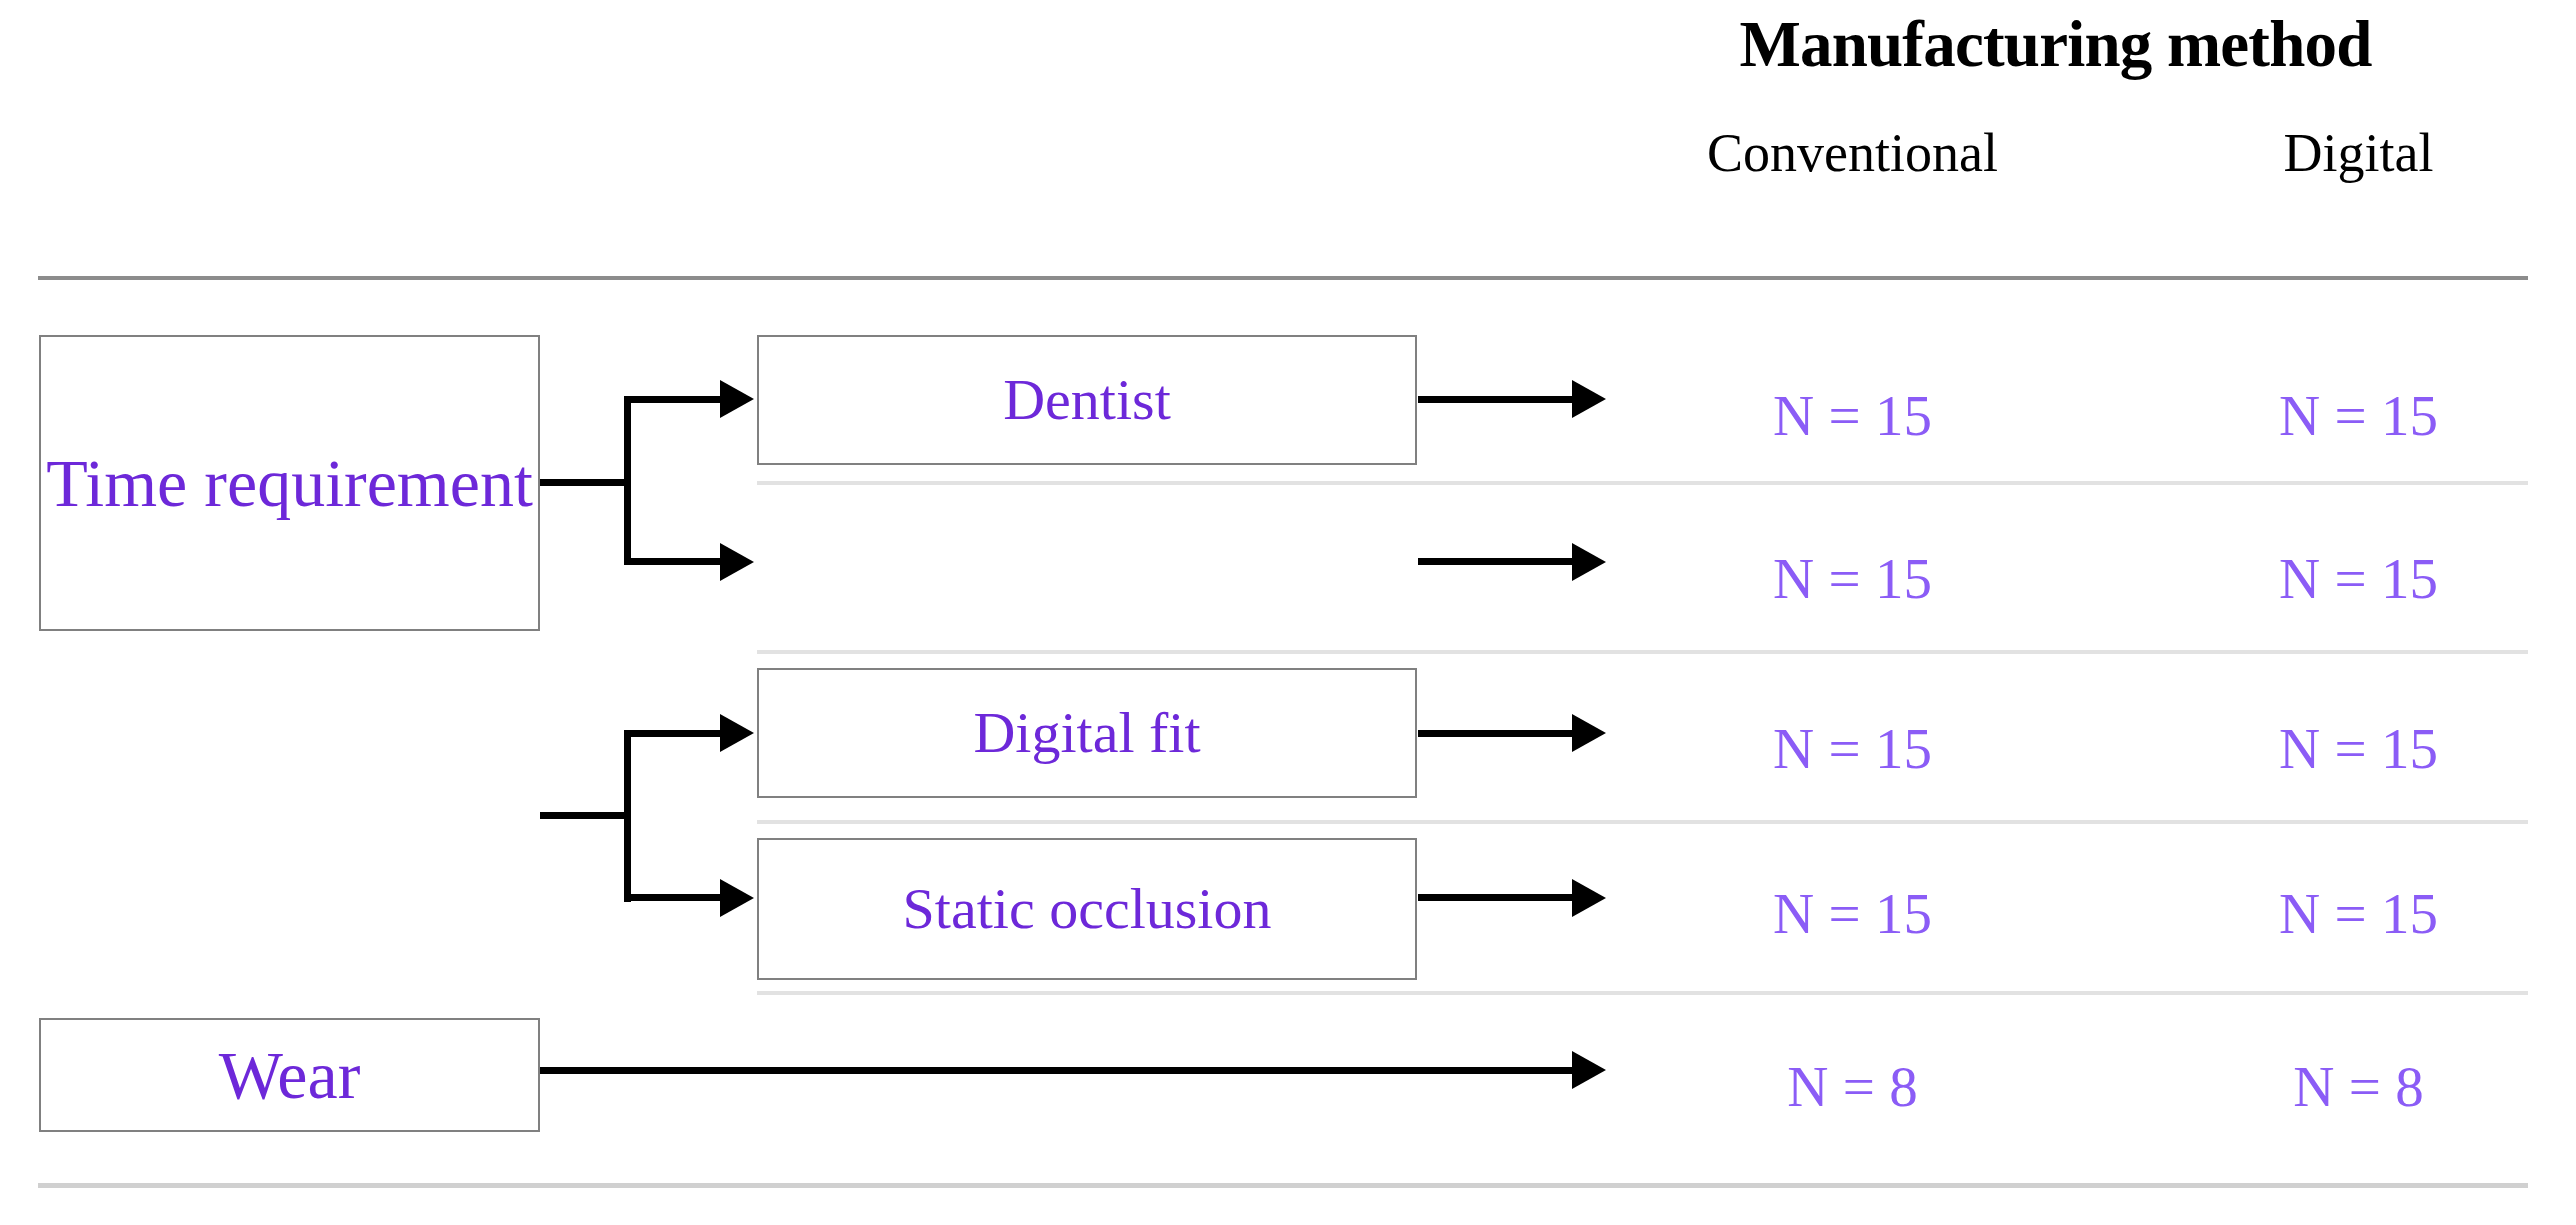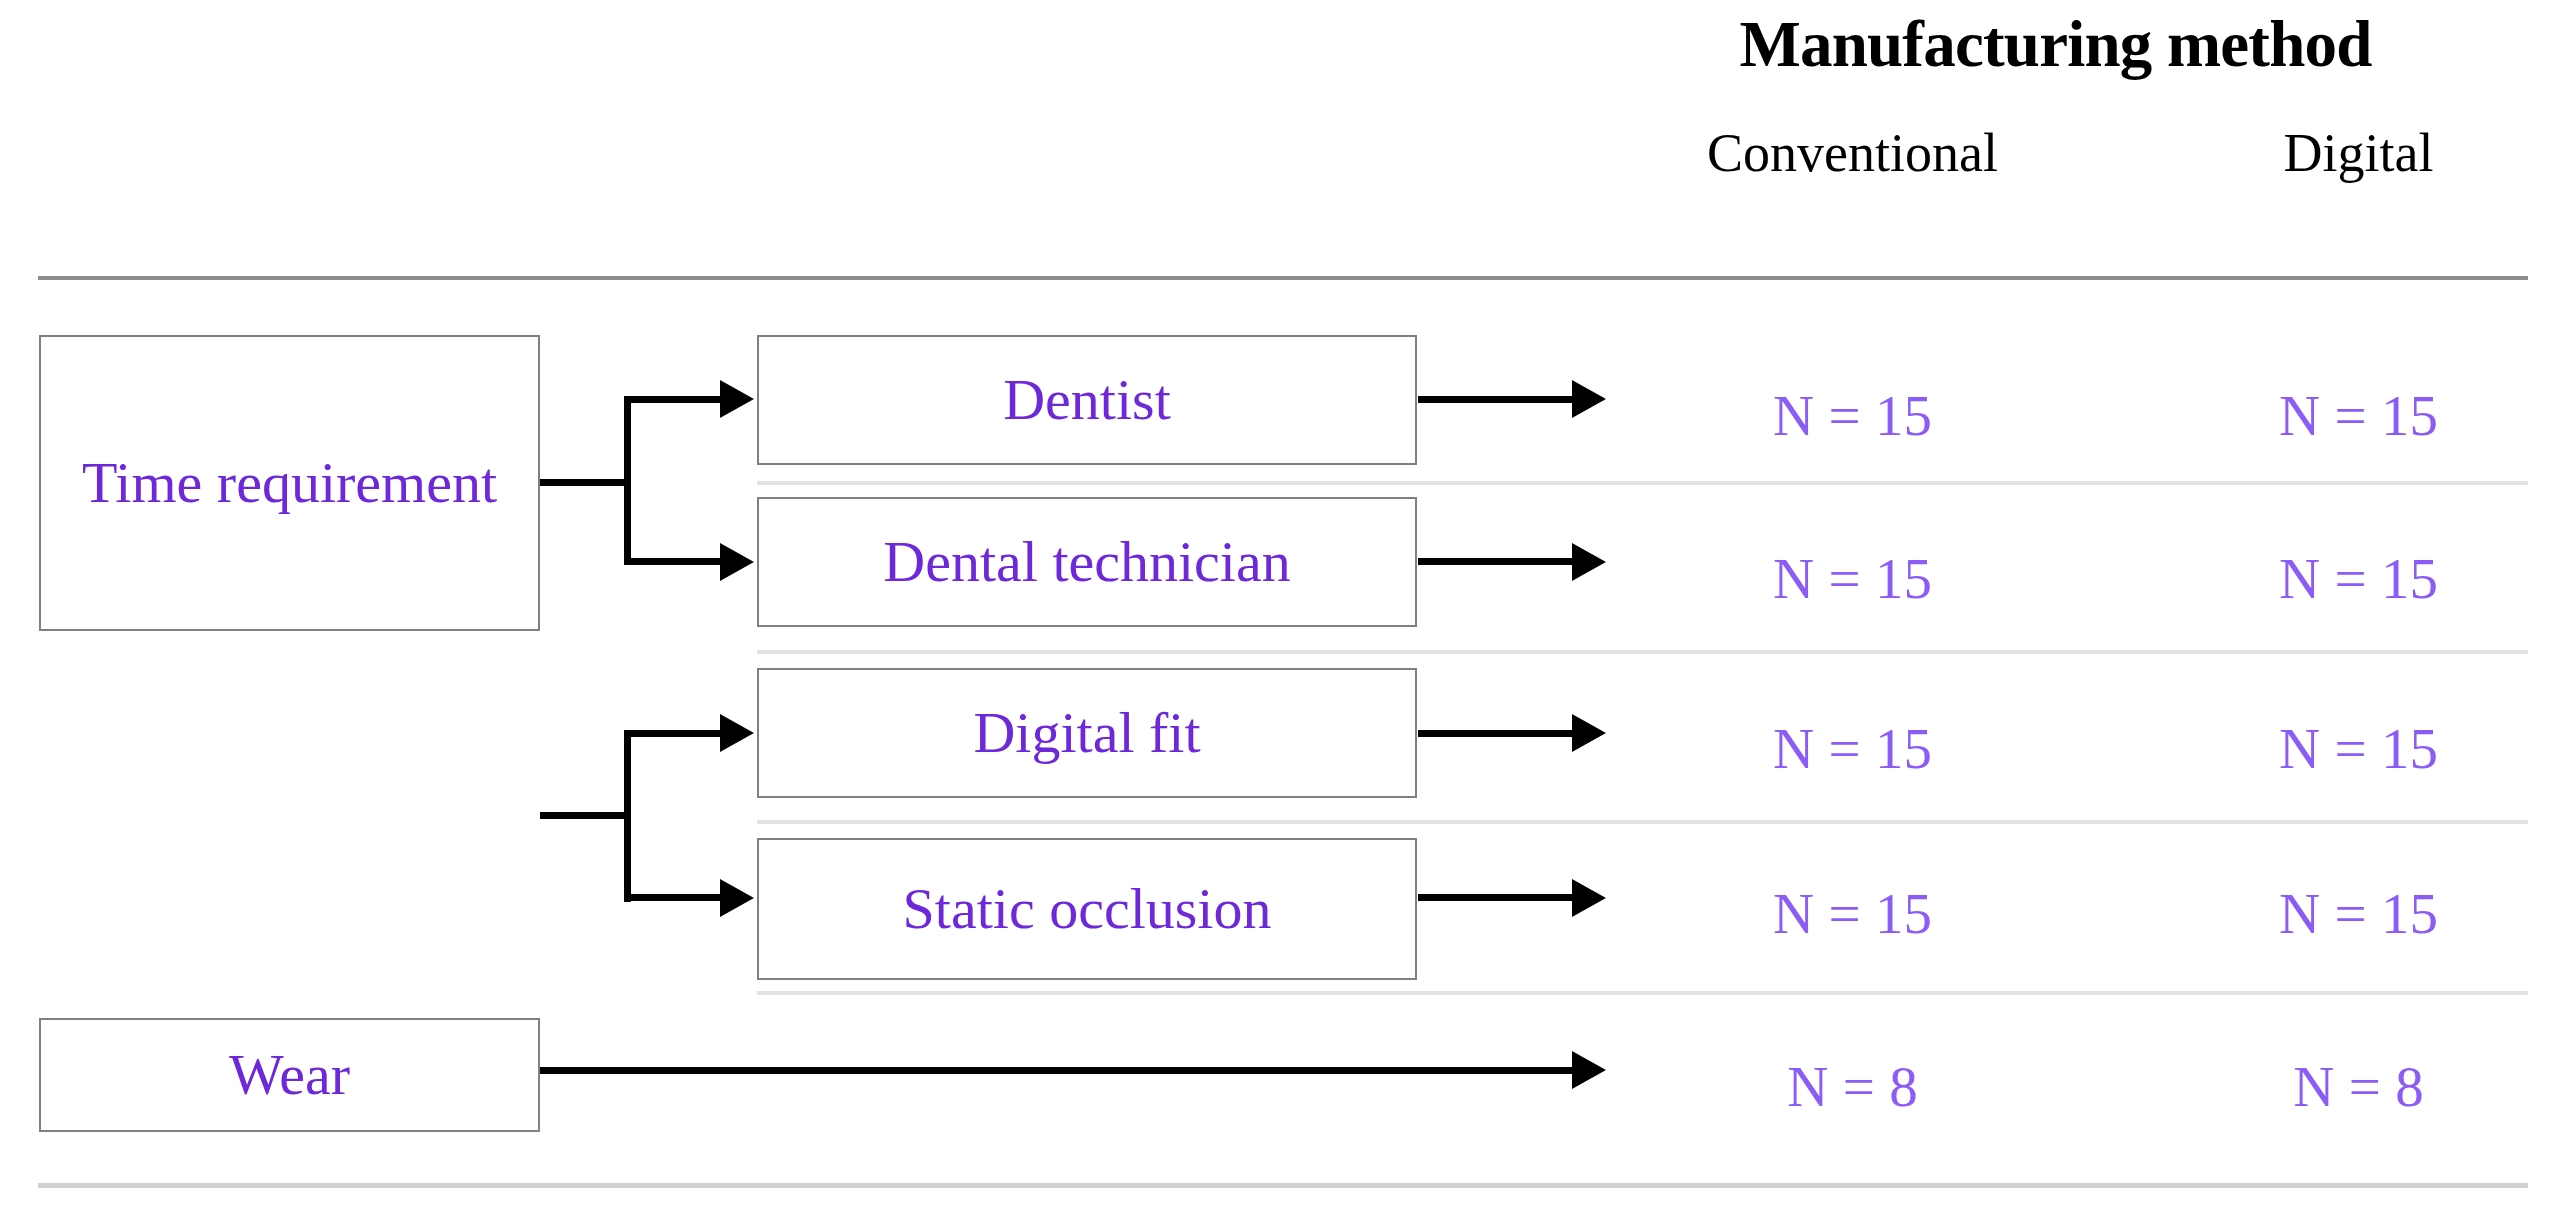--- a/index.html
+++ b/index.html
@@ -46,21 +46,21 @@
     border:2.4px solid #808080;
     background:#ffffff;
     box-sizing:border-box;
     display:flex; align-items:center; justify-content:center;
     color:#6d28d9;
     line-height:1.12;
     text-align:center;
   }
   .box .lbl{display:block;padding:0 4.9px;}
 
-  .box.lvl1{left:39px; width:501px; font-size:58px;}
+  .box.lvl1{left:39px; width:501px; font-size:68px;}
   .box.lvl2{left:757px; width:660px; font-size:58px;}
 
   
   .hline{background:#000000; height:7.3px;}
   .vline{background:#000000; width:7.3px;}
 
   .arrowhead{
     width:0;height:0;
     border-top:19.5px solid transparent;
     border-bottom:19.5px solid transparent;
@@ -104,23 +104,20 @@
 
   <div class="abs hline" style="left:624px;top:558px;width:96px;"></div>
   <div class="abs arrowhead" style="left:720px;top:543px;"></div>
 
   <div class="abs box lvl2" style="top:335px;height:130px;">
     <span class="lbl">Dentist</span>
   </div>
   <div class="abs hline" style="left:1418px;top:396px;width:154px;"></div>
   <div class="abs arrowhead" style="left:1572px;top:380px;"></div>
 
-  <div class="abs box lvl2" style="top:497px;height:130px;">
-    <span class="lbl">Dental technician</span>
-  </div>
   <div class="abs hline" style="left:1418px;top:558px;width:154px;"></div>
   <div class="abs arrowhead" style="left:1572px;top:543px;"></div>
 
 
   <div class="abs hline" style="left:540px;top:812px;width:89px;"></div>
   <div class="abs vline" style="left:624px;top:730px;height:172px;"></div>
 
   <div class="abs hline" style="left:624px;top:730px;width:96px;"></div>
   <div class="abs arrowhead" style="left:720px;top:714px;"></div>
 

